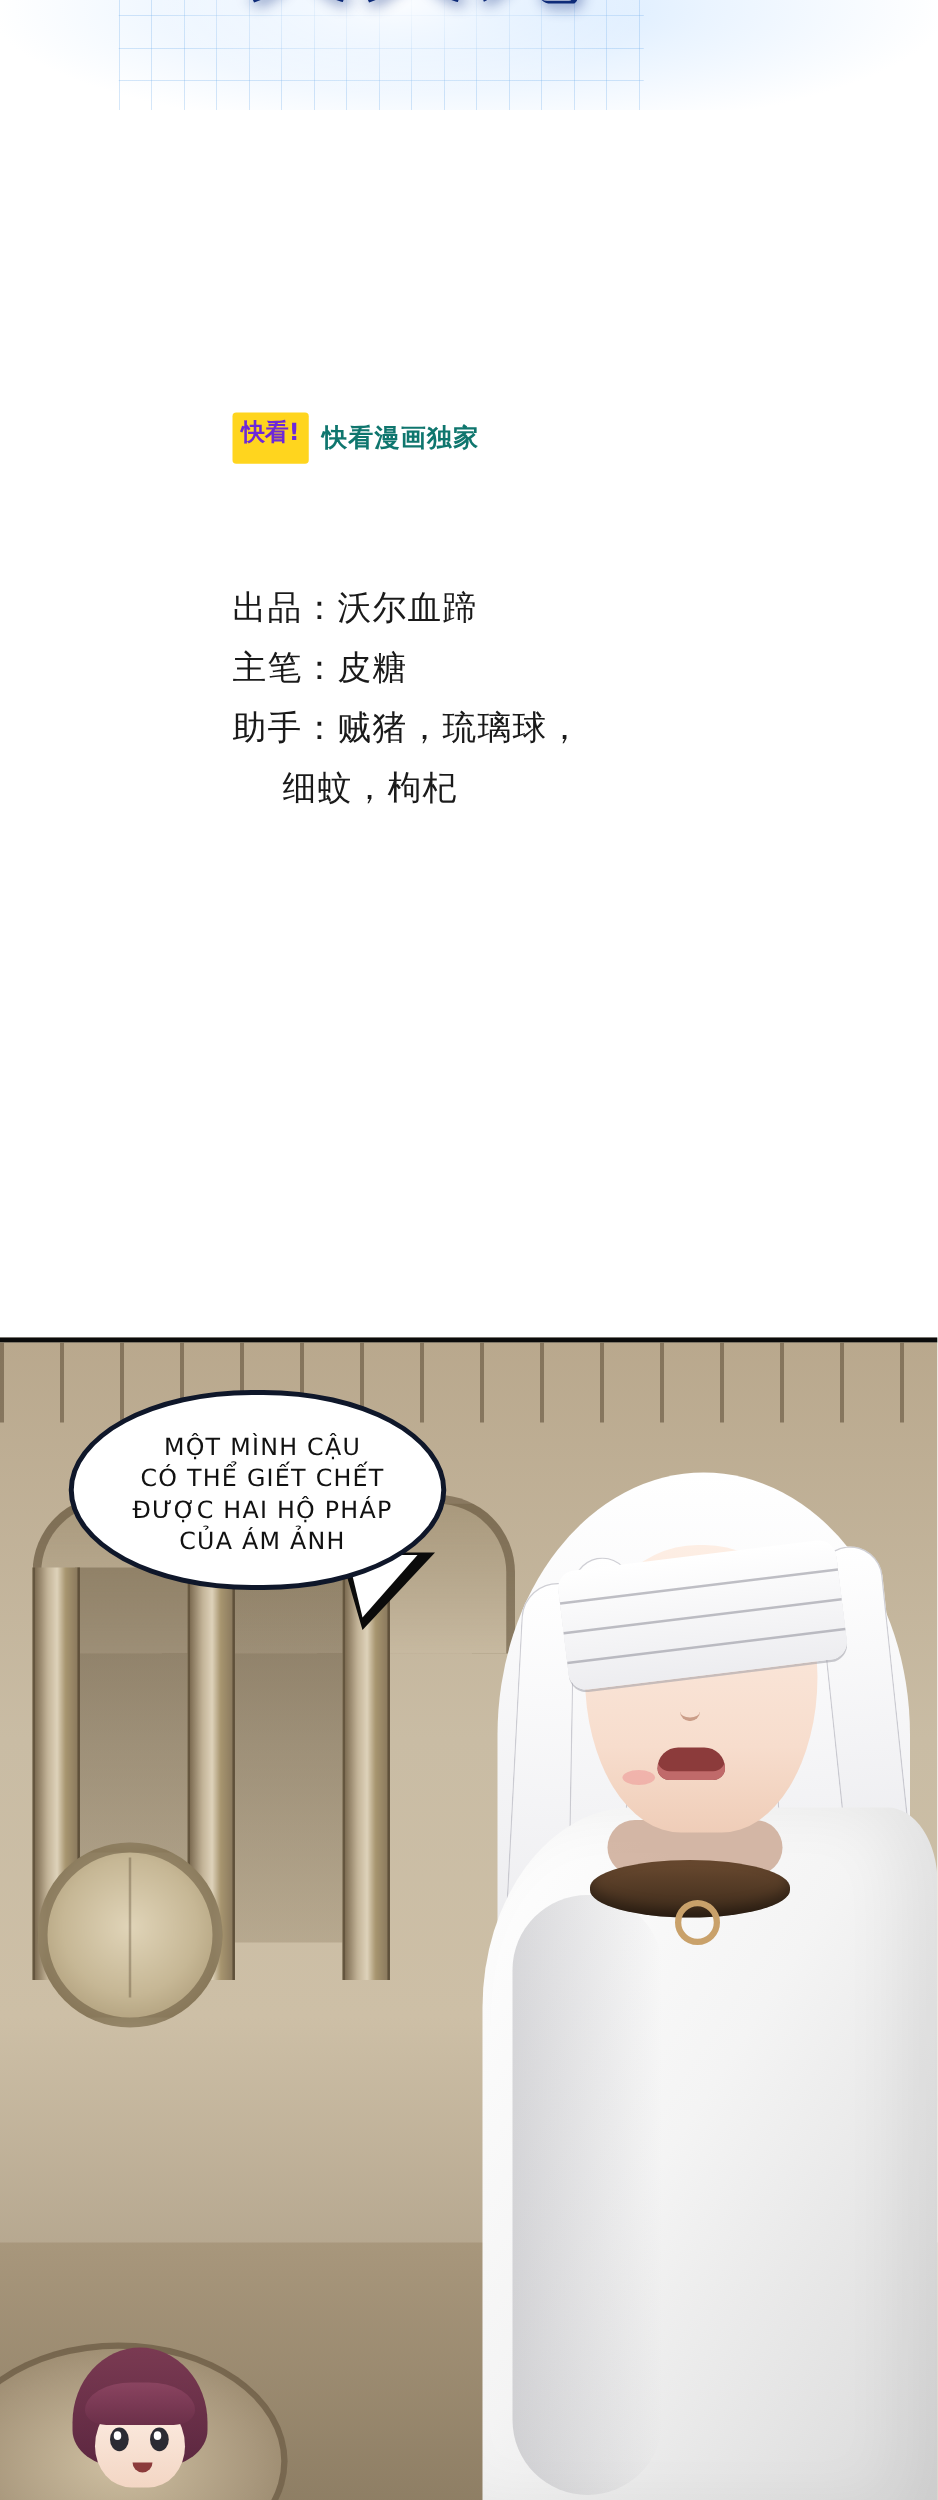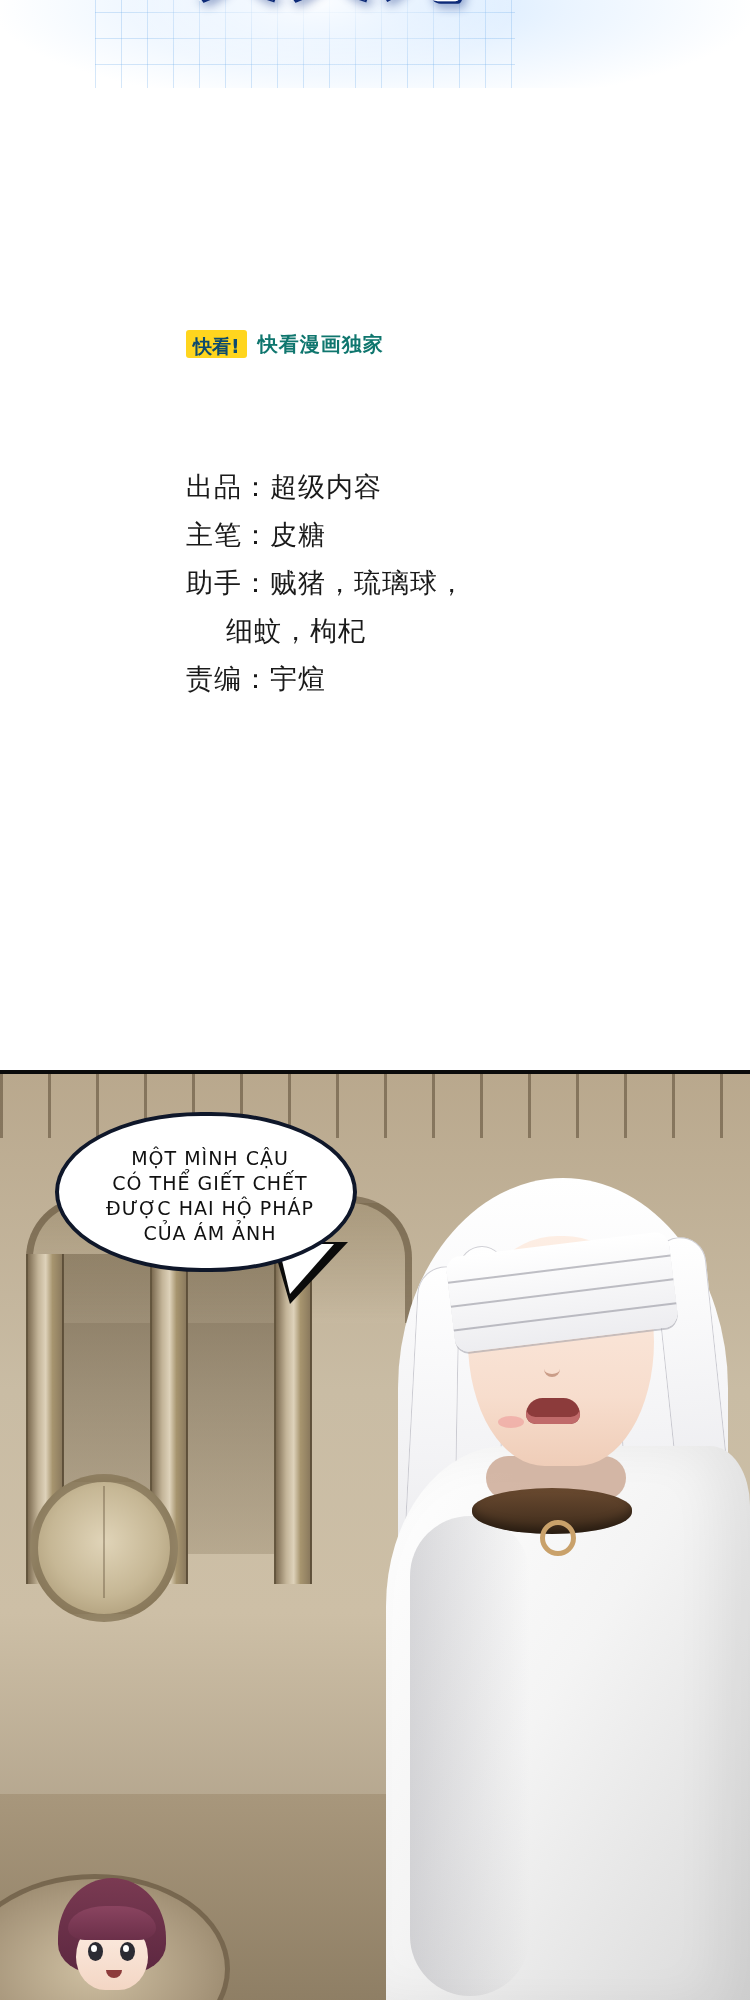--- a/index.html
+++ b/index.html
@@ -82,26 +82,26 @@
   .badge-row {
     position: absolute;
     left: 186px;
     top: 242px;
     display: flex;
     align-items: center;
     gap: 11px;
   }
   .badge-chip {
     background: #ffd51e;
-    color: #0c4a6e;
+    color: #6d28d9;
     font-family: "DejaVu Sans", sans-serif;
     font-weight: bold;
     font-size: 19px;
     line-height: 20px;
-    padding: 6px 7px 2px 7px;
+    padding: 6px 7px 15px 7px;
     border-radius: 3px;
     letter-spacing: 0px;
     white-space: nowrap;
   }
   .badge-text {
     font-family: "DejaVu Sans", sans-serif;
     font-weight: bold;
     font-size: 20px;
     color: #0f766e;
     letter-spacing: 1px;
@@ -428,25 +428,24 @@
 </div>
 
 <div class="credits-page">
 
   <div class="badge-row">
     <span class="badge-chip">快看!</span>
     <span class="badge-text">快看漫画独家</span>
   </div>
 
   <div class="credit-list">
-    <div class="credit-line">出品：超级内容</div>
+    <div class="credit-line">出品：沃尔血蹄</div>
     <div class="credit-line">主笔：皮糖</div>
     <div class="credit-line">助手：贼猪，琉璃球，</div>
     <div class="credit-line indent">细蚊，枸杞</div>
-    <div class="credit-line">责编：宇煊</div>
   </div>
 
 </div>
 
 <div class="panel">
 
   <div class="hall">
     <div class="ceiling"></div>
     <div class="ceiling-bands"></div>
 

